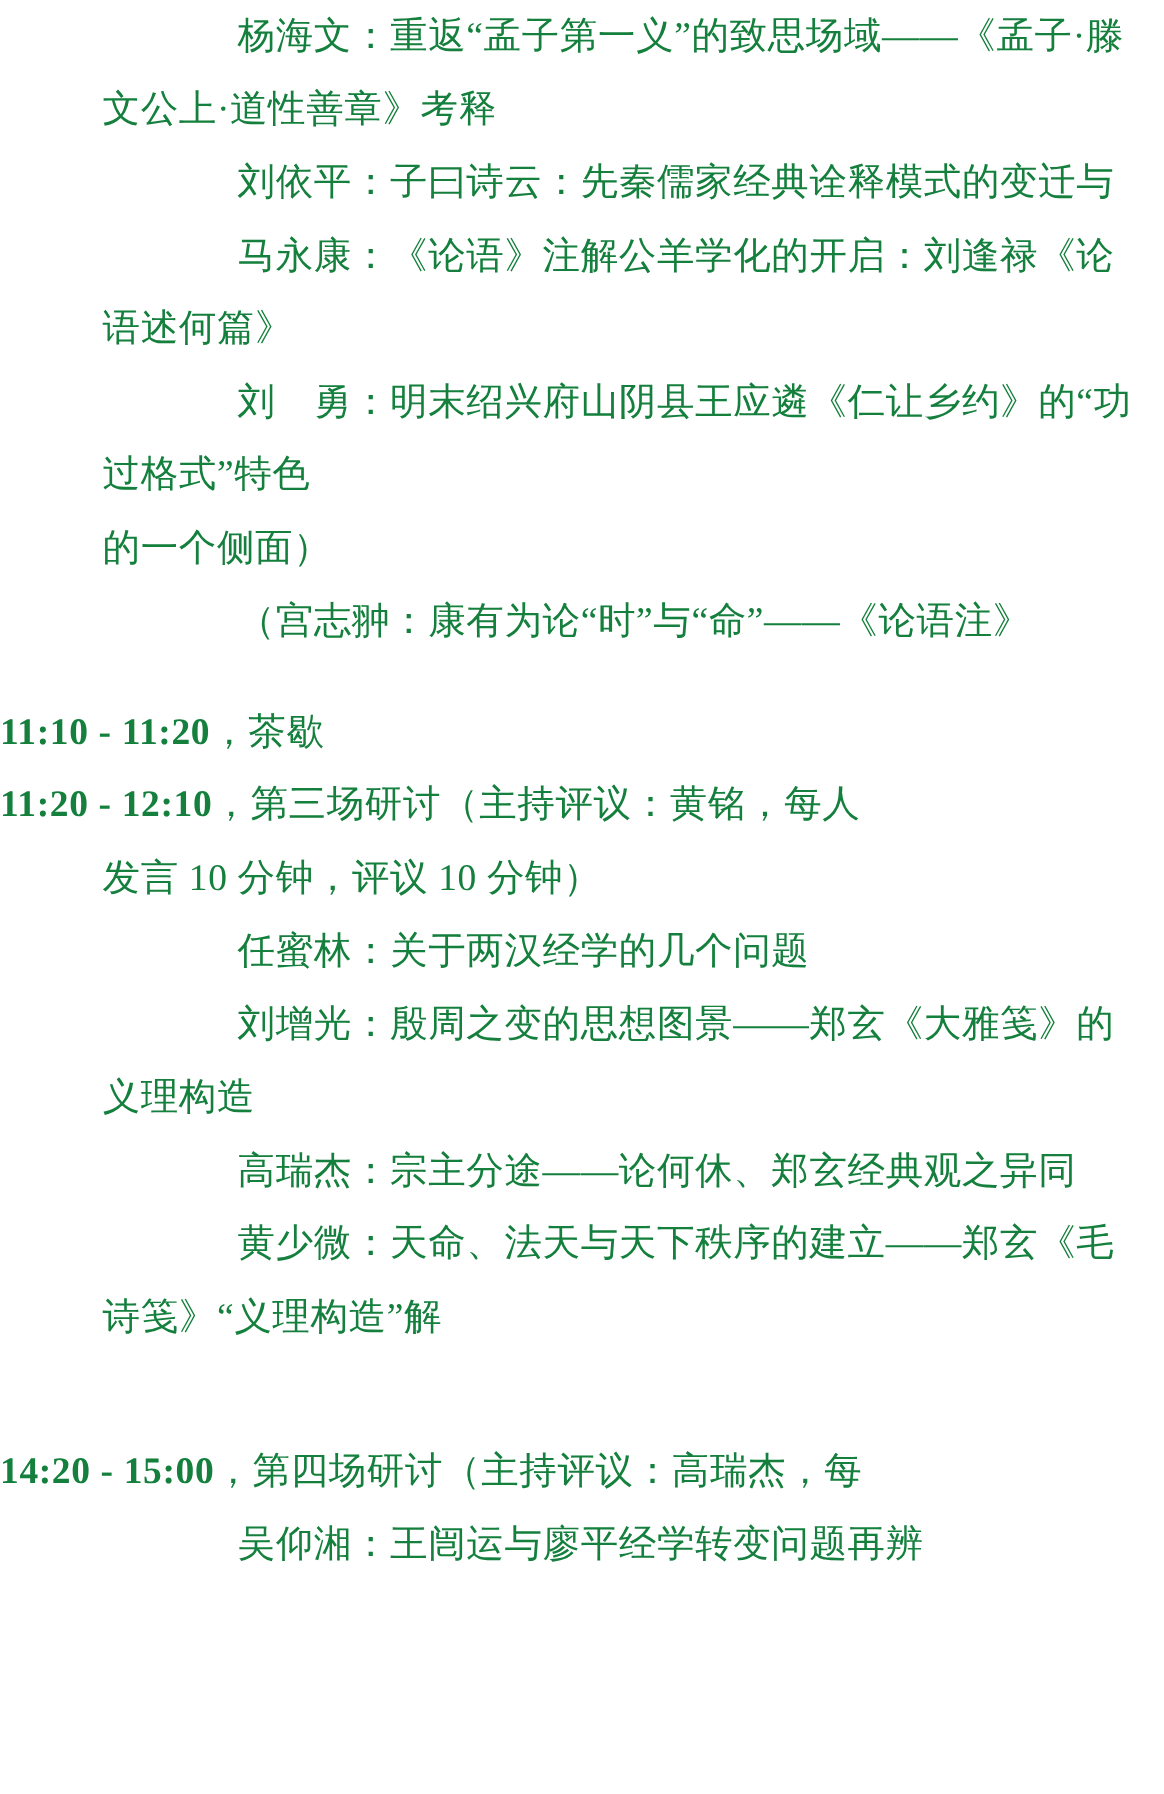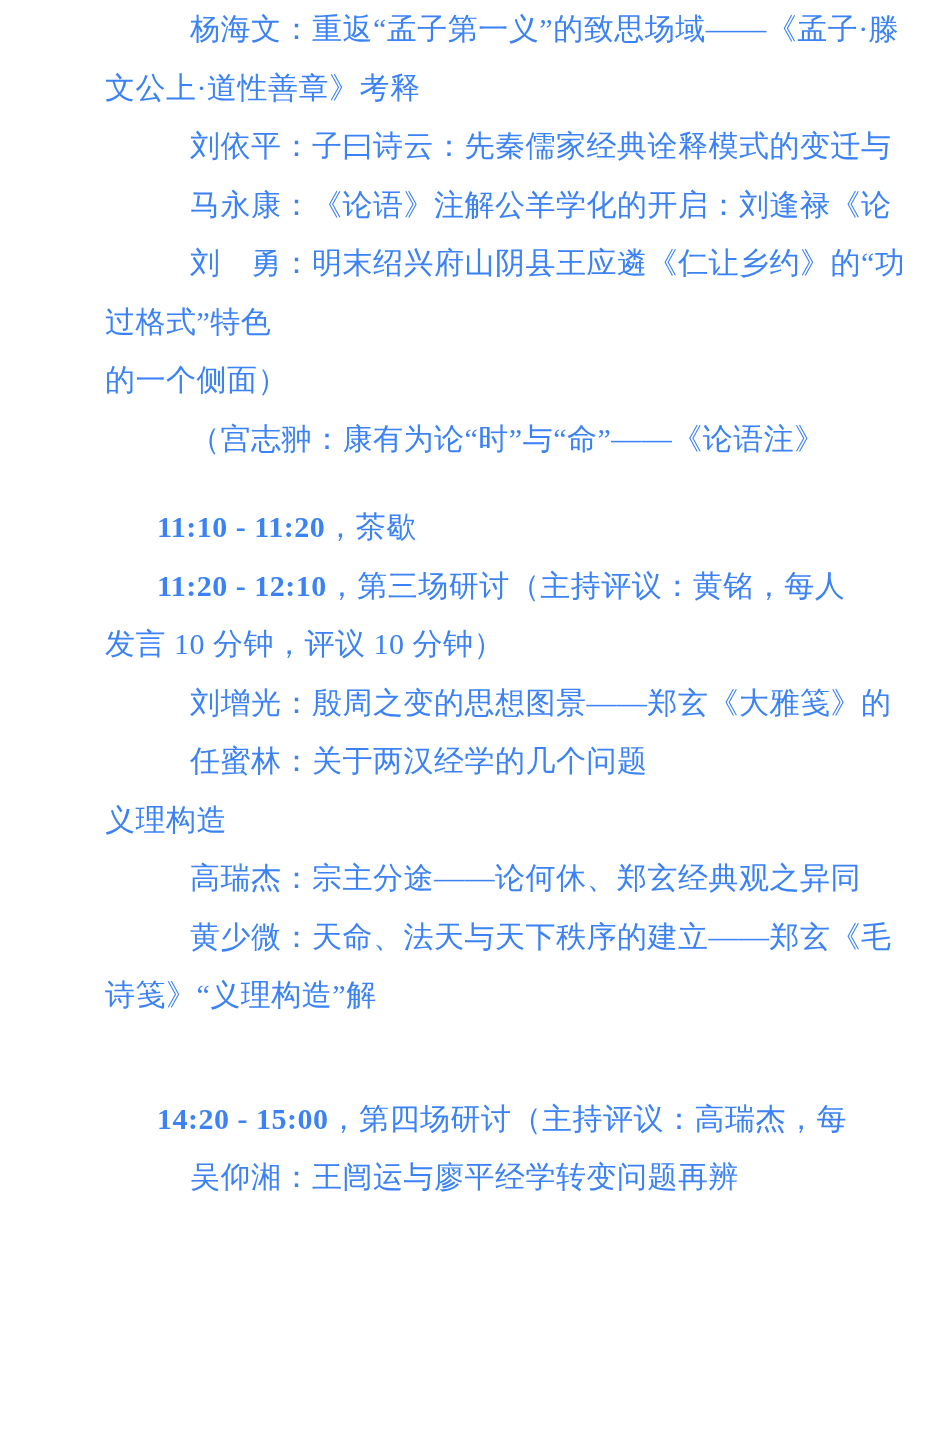--- a/index.html
+++ b/index.html
@@ -9,71 +9,72 @@
   }
   .page {
     position: relative;
     width: 931px;
     height: 1435px;
     margin: 0 auto;
     background: #ffffff;
     overflow: hidden;
     font-family: "Liberation Serif", "DejaVu Serif", serif;
     font-size: 30px;
-    color: #3b82f6;
+    color: #15803d;
   }
   .doc {
     position: absolute;
     top: 0;
     left: 0;
     right: 0;
   }
   .ln {
     height: 58.5px;
     line-height: 58.5px;
     white-space: nowrap;
     letter-spacing: 0.5px;
   }
   
-  .cont { padding-left: 105px; }
+  .cont { padding-left: 82px; }
   
   .ind  { padding-left: 190px; }
   
-  .time { padding-left: 157px; }
+  .time { }
   .b    { font-weight: 700; }
   .gap-1 { height: 30px; }
   .gap-2 { height: 65px; }
 </style>
 </head>
 <body>
 
 <div class="page">
   <div class="doc">
 
     <div class="ln ind">杨海文：重返“孟子第一义”的致思场域——《孟子·滕</div>
     <div class="ln cont">文公上·道性善章》考释</div>
     <div class="ln ind">刘依平：子曰诗云：先秦儒家经典诠释模式的变迁与</div>
     <div class="ln ind">马永康：《论语》注解公羊学化的开启：刘逢禄《论</div>
+    <div class="ln cont">语述何篇》</div>
     <div class="ln ind">刘　勇：明末绍兴府山阴县王应遴《仁让乡约》的“功</div>
     <div class="ln cont">过格式”特色</div>
     <div class="ln cont">的一个侧面）</div>
     <div class="ln ind">（宫志翀：康有为论“时”与“命”——《论语注》</div>
 
     <div class="gap-1"></div>
 
     <div class="ln time">
       <span class="b">11:10 - 11:20</span><span>，茶歇</span>
     </div>
     <div class="ln time">
       <span class="b">11:20 - 12:10</span><span>，第三场研讨（主持评议：黄铭，每人</span>
     </div>
     <div class="ln cont">发言 10 分钟，评议 10 分钟）</div>
 
+    <div class="ln ind">任蜜林：关于两汉经学的几个问题</div>
     <div class="ln ind">刘增光：殷周之变的思想图景——郑玄《大雅笺》的</div>
-    <div class="ln ind">任蜜林：关于两汉经学的几个问题</div>
     <div class="ln cont">义理构造</div>
     <div class="ln ind">高瑞杰：宗主分途——论何休、郑玄经典观之异同</div>
     <div class="ln ind">黄少微：天命、法天与天下秩序的建立——郑玄《毛</div>
     <div class="ln cont">诗笺》“义理构造”解</div>
 
     <div class="gap-2"></div>
 
     <div class="ln time">
       <span class="b">14:20 - 15:00</span><span>，第四场研讨（主持评议：高瑞杰，每</span>
     </div>

